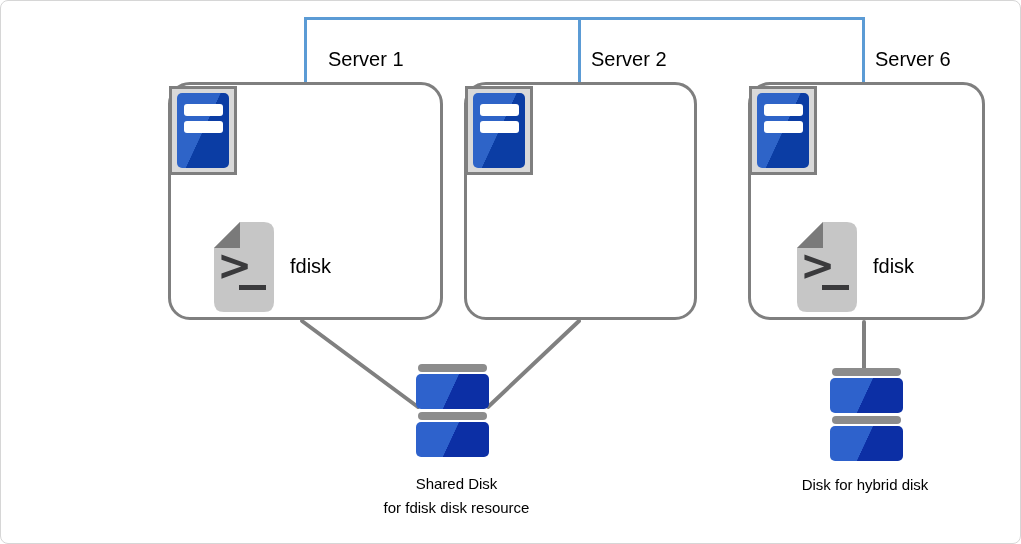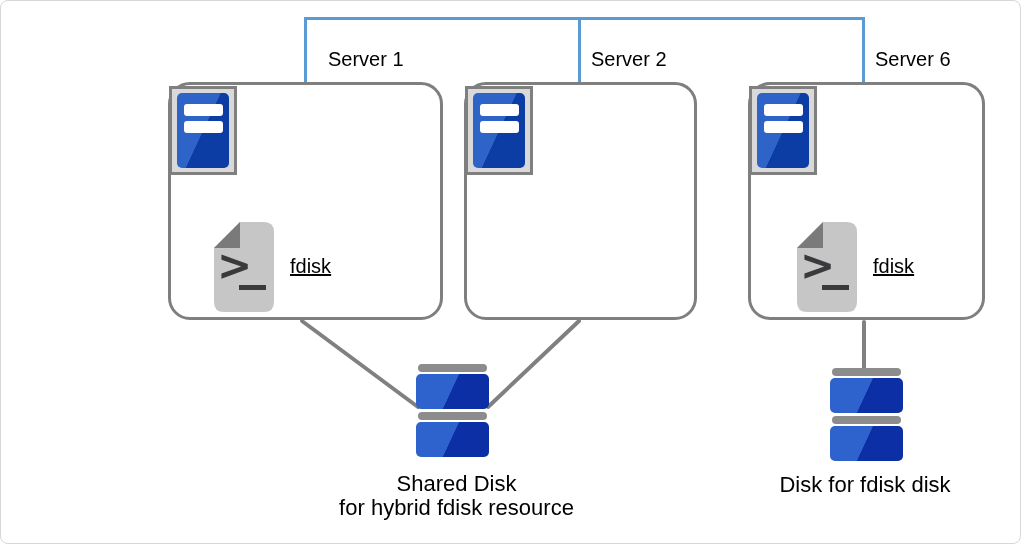--- a/index.html
+++ b/index.html
@@ -44,31 +44,31 @@
   .tower .bar.b2{top:28px;}
   
   .lines{position:absolute;left:0;top:0;pointer-events:none;}
   .lines line{stroke:var(--line-gray,#808080);stroke-width:4;stroke-linecap:round;}
   
   .fdisk-group{position:absolute;top:220px;width:160px;height:92px;}
   .doc-page{fill:var(--doc-gray,#C6C6C6);}
   .doc-fold{fill:var(--doc-fold-gray,#7A7A7A);}
   .doc-prompt{fill:var(--glyph-dark,#3A3A3C);font-family:"DejaVu Sans",sans-serif;font-size:42px;font-weight:bold;}
   .doc-underscore{fill:var(--glyph-dark,#3A3A3C);}
-  .fdisk-label{position:absolute;left:77px;top:33px;font-size:20px;line-height:24px;text-decoration:underline;}
+  .fdisk-label{position:absolute;left:77px;top:33px;font-size:20px;line-height:24px;}
   
   .disk-stack{position:absolute;width:73px;display:flex;flex-direction:column;gap:3px;}
   .disk-unit{display:flex;flex-direction:column;align-items:center;}
   .disk-cap{width:69px;height:8px;border-radius:4px;background:var(--disk-cap-gray,#8C8C8C);margin-bottom:2px;}
   .disk-body{
     width:73px;height:35px;border-radius:5px;
     background:linear-gradient(115deg,var(--disk-blue-light,#2E62CC) 48%,var(--disk-blue-dark,#0C2FA5) 48.5%);
   }
   
-  .caption{position:absolute;text-align:center;font-size:22px;line-height:24px;}
+  .caption{position:absolute;text-align:center;font-size:15px;line-height:24px;}
 </style>
 </head>
 <body>
 
 <div class="canvas">
 
   <div class="net-h"></div>
   <div class="net-v" style="left:303px"></div>
   <div class="net-v" style="left:577px"></div>
   <div class="net-v" style="left:861px"></div>
@@ -143,19 +143,19 @@
       <div class="disk-body"></div>
     </div>
     <div class="disk-unit">
       <div class="disk-cap"></div>
       <div class="disk-body"></div>
     </div>
   </div>
 
   <div class="caption" style="left:328px;top:471px;width:255px">
     <div>Shared Disk</div>
-    <div>for hybrid fdisk resource</div>
+    <div>for fdisk disk resource</div>
   </div>
   <div class="caption" style="left:754px;top:472px;width:220px">
-    <div>Disk for fdisk disk</div>
+    <div>Disk for hybrid disk</div>
   </div>
 
 </div>
 
 </body></html>

